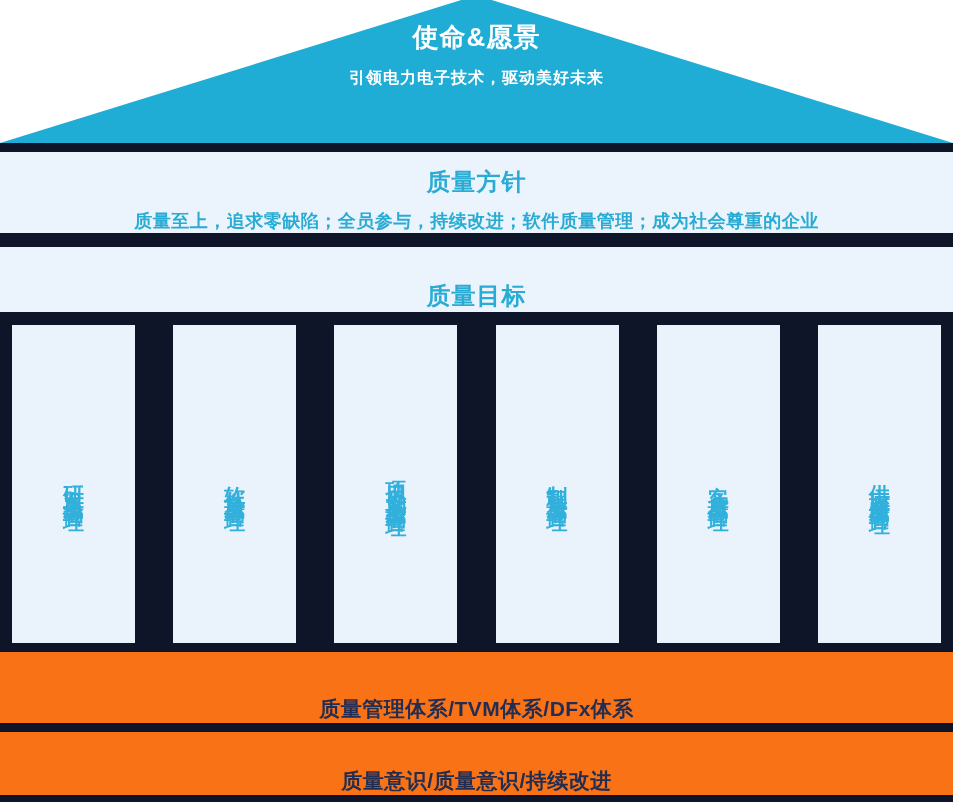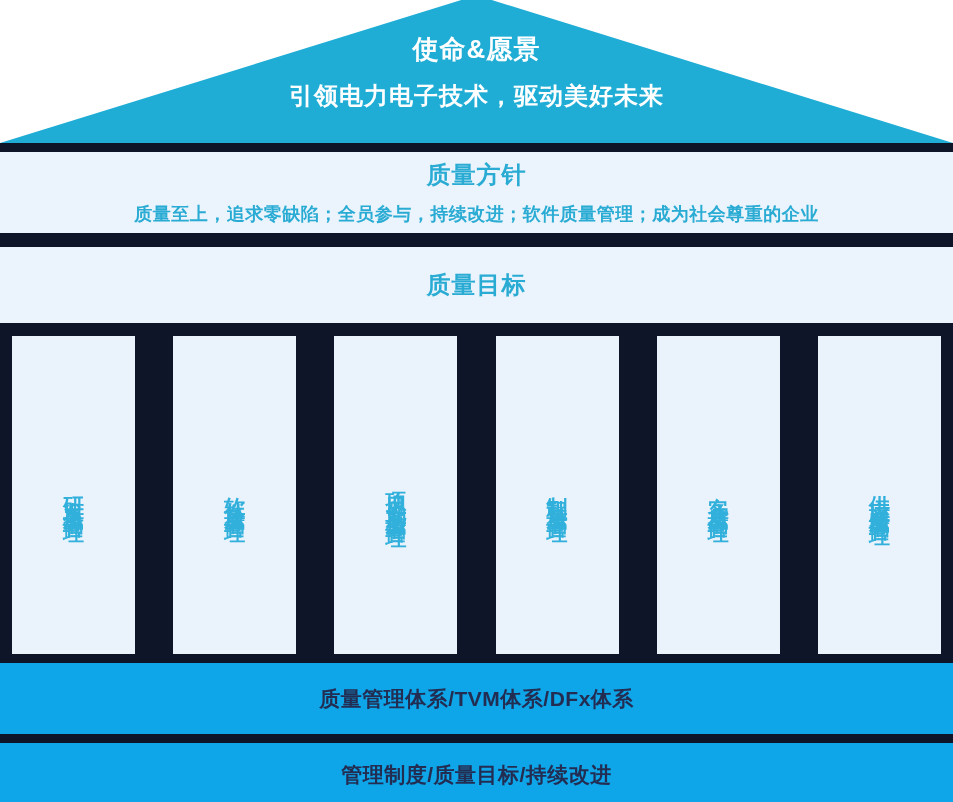--- a/index.html
+++ b/index.html
@@ -15,49 +15,49 @@
   
   .roof {
     width: 953px;
     height: 143px;
     background: #1FADD5;
     clip-path: polygon(0 100%, 48.4% 0, 51.6% 0, 100% 100%);
     display: flex;
     flex-direction: column;
     align-items: center;
     box-sizing: border-box;
-    padding-top: 32px;
+    padding-top: 20px;
     gap: 13px;
     color: #ffffff;
     text-align: center;
   }
   .roof-title   { font-size: 26px; letter-spacing: 1px; }
-  .roof-tagline { font-size: 24px; letter-spacing: 1px; }
+  .roof-tagline { font-size: 16px; letter-spacing: 1px; }
 
   
   .sep  { width: 953px; background: #0E1528; }
   .sep.h9  { height: 9px; }
   .sep.h14 { height: 14px; }
   .sep.h7  { height: 7px; }
 
   
   .band {
     width: 953px;
     display: flex;
     flex-direction: column;
     align-items: center;
-    justify-content: center;
+    justify-content: flex-end;
     text-align: center;
     box-sizing: border-box;
   }
   .band-light { background: #EBF4FC; }
-  .band-muted { background: #0ea5e9; }
+  .band-muted { background: #f97316; }
 
   .band-policy    { height: 81px; gap: 11px; }
-  .band-objective { height: 76px; }
+  .band-objective { height: 65px; }
   .band-system    { height: 71px; }
   .band-foundation{ height: 63px; }
 
   .cyan-title   { font-size: 24px; color: #29ABD3; letter-spacing: 1px; }
   .cyan-sub     { font-size: 18px; color: #29ABD3; letter-spacing: 0.5px; }
   .dark-label   { font-size: 21px; color: #232D52; letter-spacing: 0.5px; }
 
   
   .pillars-zone {
     width: 953px;
@@ -127,18 +127,18 @@
     </div>
   </div>
 
   <div class="band band-muted band-system">
     <div class="dark-label">质量管理体系/TVM体系/DFx体系</div>
   </div>
 
   <div class="sep h9"></div>
 
   <div class="band band-muted band-foundation">
-    <div class="dark-label">管理制度/质量目标/持续改进</div>
+    <div class="dark-label">质量意识/质量意识/持续改进</div>
   </div>
 
   <div class="sep h7"></div>
 
 </div>
 
 </body></html>

